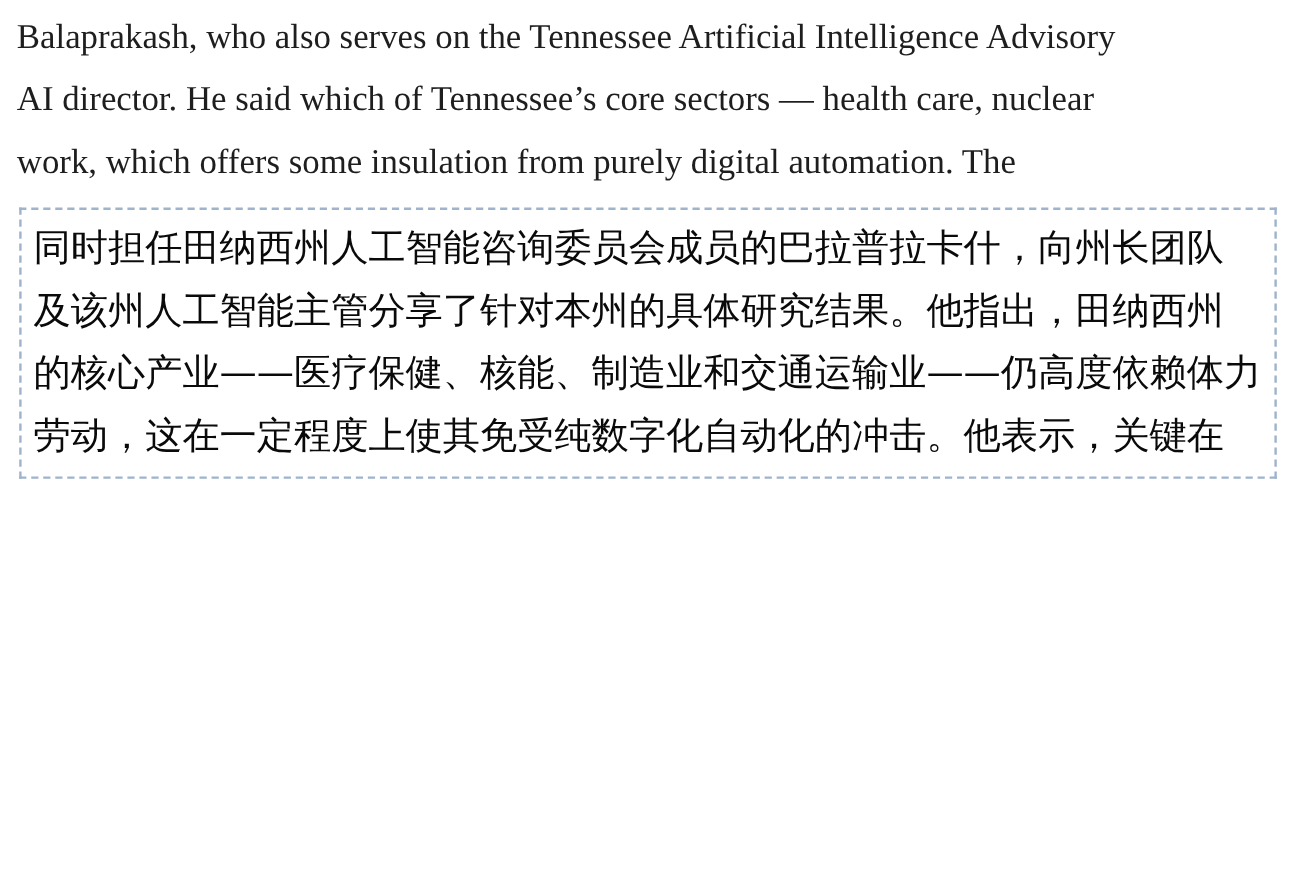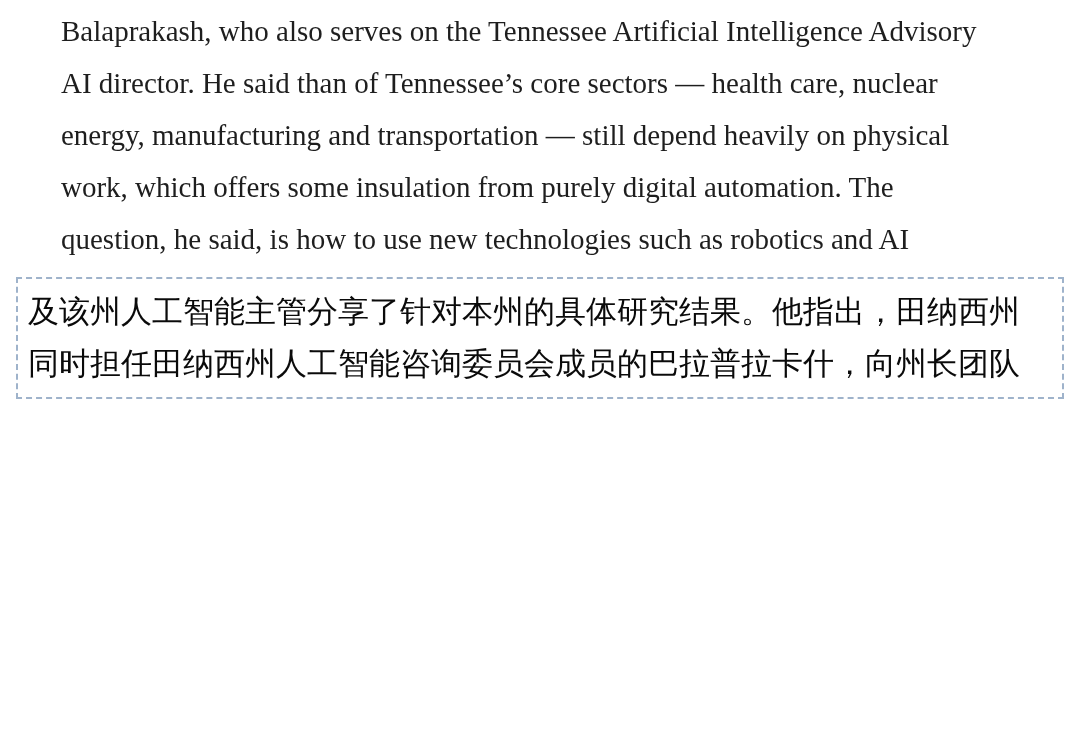--- a/index.html
+++ b/index.html
@@ -17,21 +17,20 @@
     margin: 5px 14px 0 14px;
     font-family: "Liberation Serif", "DejaVu Serif", serif;
     font-size: 29px;
     line-height: 52px;
     color: #1e1e1e;
   }
   .en-line {
     white-space: nowrap;
     overflow: hidden;
     height: 52px;
-    margin-left: 47px;
   }
   .translation-box {
     margin: 12px 16px 0 16px;
     border: 2px dashed #9fb3cb;
     padding: 6px 10px 8px 10px;
     font-family: "DejaVu Sans", "Liberation Sans", sans-serif;
     font-size: 31px;
     line-height: 52px;
     color: #0a0a0a;
     box-sizing: border-box;
@@ -42,24 +41,24 @@
     height: 52px;
   }
 </style>
 </head>
 <body>
 
 <div>
 
   <div class="en-paragraph">
     <div class="en-line">Balaprakash, who also serves on the Tennessee Artificial Intelligence Advisory</div>
-    <div class="en-line">AI director. He said than of Tennessee’s core sectors — health care, nuclear</div>
-    <div class="en-line">energy, manufacturing and transportation — still depend heavily on physical</div>
+    <div class="en-line">AI director. He said which of Tennessee’s core sectors — health care, nuclear</div>
     <div class="en-line">work, which offers some insulation from purely digital automation. The</div>
-    <div class="en-line">question, he said, is how to use new technologies such as robotics and AI</div>
   </div>
 
   <div class="translation-box">
+    <div class="zh-line">同时担任田纳西州人工智能咨询委员会成员的巴拉普拉卡什，向州长团队</div>
     <div class="zh-line">及该州人工智能主管分享了针对本州的具体研究结果。他指出，田纳西州</div>
-    <div class="zh-line">同时担任田纳西州人工智能咨询委员会成员的巴拉普拉卡什，向州长团队</div>
+    <div class="zh-line">的核心产业——医疗保健、核能、制造业和交通运输业——仍高度依赖体力</div>
+    <div class="zh-line">劳动，这在一定程度上使其免受纯数字化自动化的冲击。他表示，关键在</div>
   </div>
 
 </div>
 
 </body></html>

